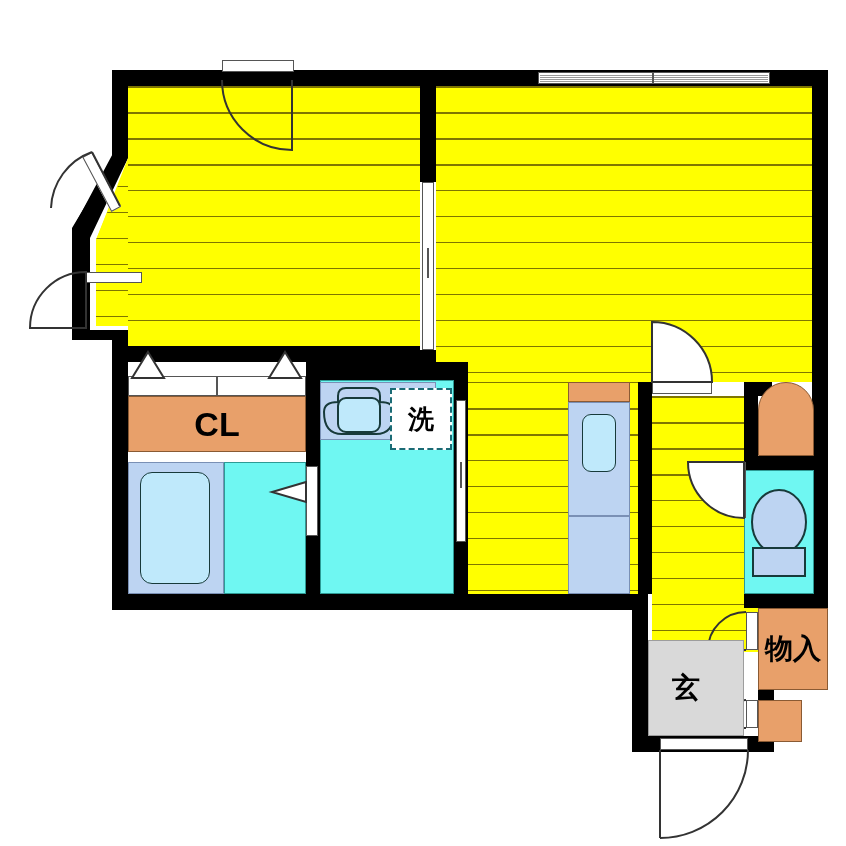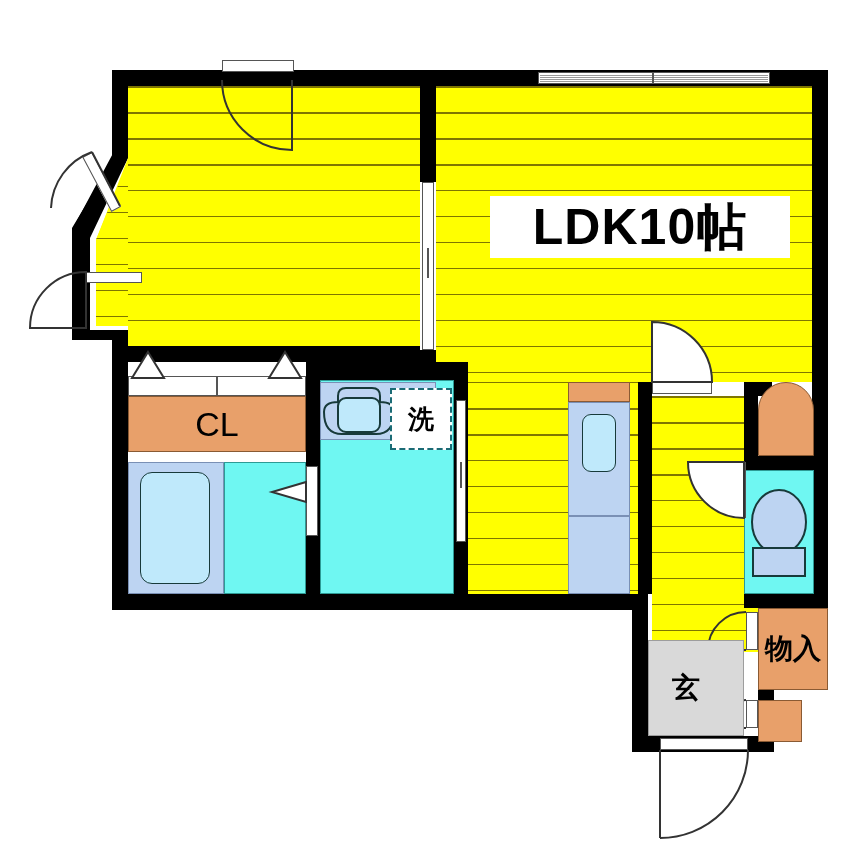--- a/index.html
+++ b/index.html
@@ -16,21 +16,21 @@
       rgba(0,0,0,0) 1.5px, rgba(0,0,0,0) 26px);
   }
   .floor-cyan{background-color:#6ff7f2;}
   .floor-lblue{background-color:#bdd4f2;}
   .floor-orange{background-color:#e8a06a;}
   .floor-gray{background-color:#d9d9d9;}
   .thin{border:1.5px solid #173a3a;}
   
   .label{display:flex;align-items:center;justify-content:center;color:#000;}
   .label-big{font-size:50px;font-weight:bold;letter-spacing:1px;background:#ffffff;}
-  .label-mid{font-size:34px;font-weight:normal;background:transparent;}
+  .label-mid{font-size:34px;font-weight:bold;background:transparent;}
   .label-sm{font-size:28px;font-weight:bold;background:transparent;}
   .label-box{font-size:26px;font-weight:bold;}
   .dashed{border:2px dashed #1a6b75;background:#ffffff;}
   svg{display:block;position:absolute;overflow:visible;}
   .sw{stroke:#333;stroke-width:2;fill:#ffffff;}
   .sw-line{stroke:#333;stroke-width:2;fill:none;}
 </style>
 </head>
 <body>
 
@@ -71,21 +71,20 @@
   <div class="abs wall" style="left:420px;top:350px;width:16px;height:30px;"></div>
 
   <div class="abs" style="left:422px;top:182px;width:12px;height:168px;background:#ffffff;border:1px solid #555;"></div>
   <div class="abs" style="left:427px;top:248px;width:2px;height:30px;background:#555;"></div>
 
 
   <div class="abs floor-yellow" style="left:436px;top:86px;width:376px;height:296px;"></div>
   <div class="abs floor-yellow" style="left:468px;top:382px;width:170px;height:212px;"></div>
   <div class="abs floor-yellow" style="left:638px;top:382px;width:12px;height:28px;"></div>
 
-  <div class="abs label label-big" style="left:490px;top:196px;width:300px;height:62px;">LDK10帖</div>
 
   <div class="abs" style="left:538px;top:72px;width:232px;height:12px;background:#ffffff;border:1px solid #555;"></div>
   <div class="abs" style="left:540px;top:74px;width:112px;height:8px;
        background:repeating-linear-gradient(to bottom,#ffffff 0 1px,#999 1px 2px);"></div>
   <div class="abs" style="left:654px;top:74px;width:114px;height:8px;
        background:repeating-linear-gradient(to bottom,#ffffff 0 1px,#999 1px 2px);"></div>
   <div class="abs" style="left:652px;top:72px;width:2px;height:12px;background:#555;"></div>
 
   <div class="abs" style="left:222px;top:60px;width:72px;height:12px;background:#ffffff;border:1px solid #555;"></div>
   <svg style="left:0;top:0;width:846px;height:846px;pointer-events:none;">

